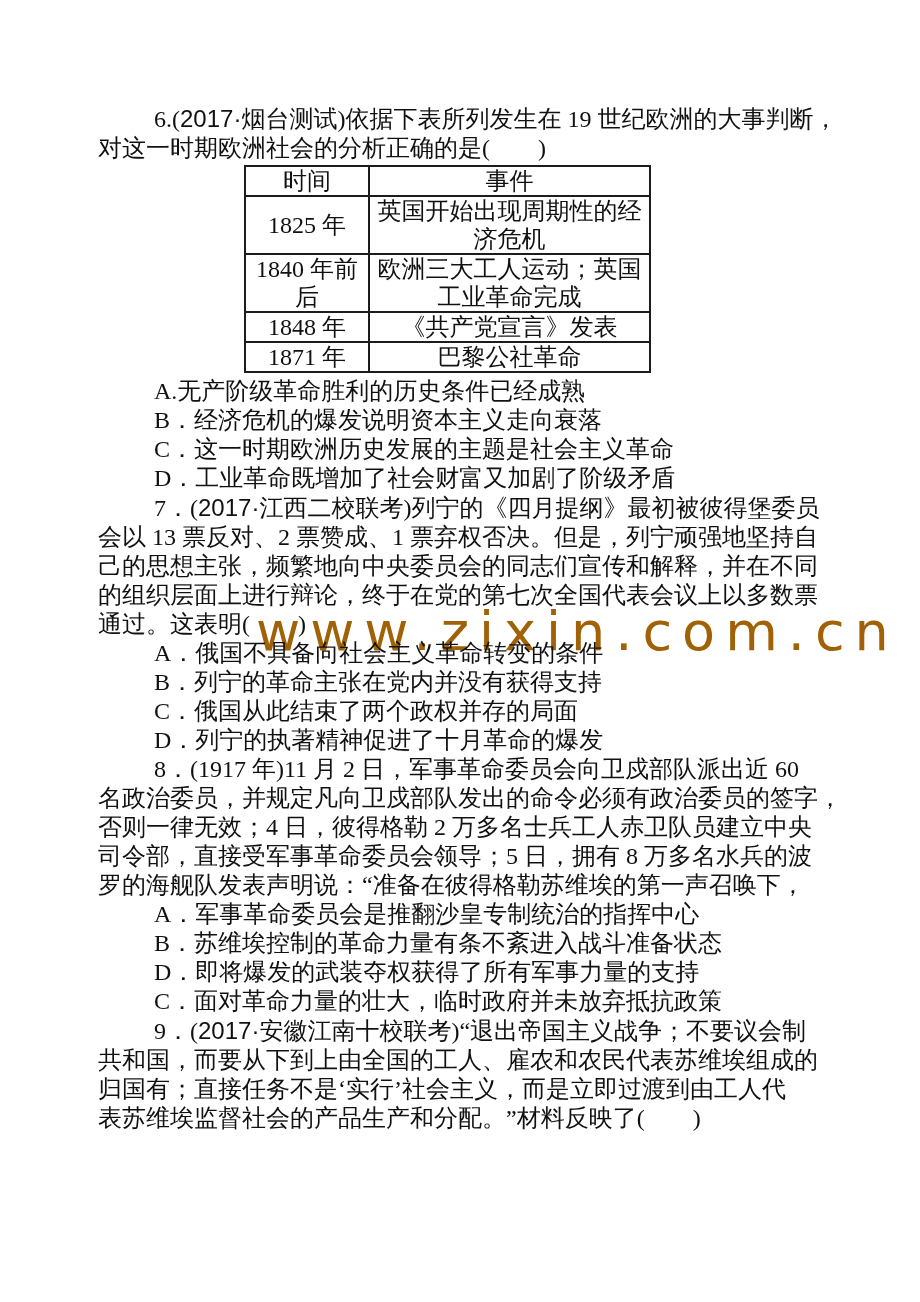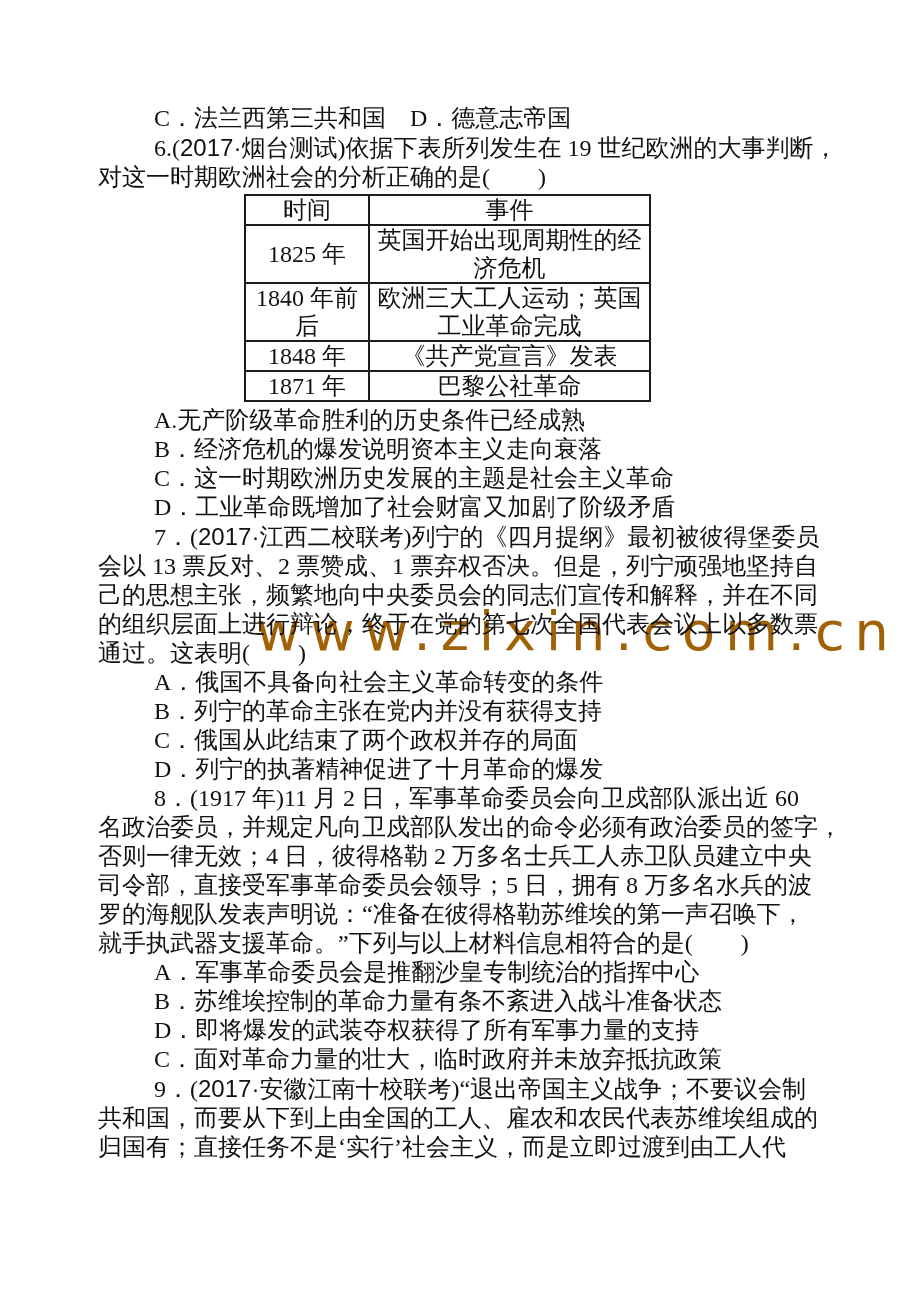--- a/index.html
+++ b/index.html
@@ -62,21 +62,20 @@
 </style>
 </head>
 <body>
 
 <div class="page">
 
   <div class="watermark" style="color: #a16207;">www.zixin.com.cn</div>
 
   <div class="content">
 
-    <div class="line opt">C．法兰西第三共和国　D．德意志帝国</div>
 
     <div class="line ind"><span>6.(</span><span class="src">2017·烟台测试</span><span>)依据下表所列发生在 19 世纪欧洲的大事判断，</span></div>
     <div class="line">对这一时期欧洲社会的分析正确的是(　　)</div>
 
     <table class="exam">
       <colgroup>
           <col class="c1">
           <col class="c2">
         </colgroup>
       <tbody>
@@ -117,25 +116,25 @@
     <div class="line opt">A．俄国不具备向社会主义革命转变的条件</div>
     <div class="line opt">B．列宁的革命主张在党内并没有获得支持</div>
     <div class="line opt">C．俄国从此结束了两个政权并存的局面</div>
     <div class="line opt">D．列宁的执著精神促进了十月革命的爆发</div>
 
     <div class="line ind">8．(1917 年)11 月 2 日，军事革命委员会向卫戍部队派出近 60</div>
     <div class="line">名政治委员，并规定凡向卫戍部队发出的命令必须有政治委员的签字，</div>
     <div class="line">否则一律无效；4 日，彼得格勒 2 万多名士兵工人赤卫队员建立中央</div>
     <div class="line">司令部，直接受军事革命委员会领导；5 日，拥有 8 万多名水兵的波</div>
     <div class="line">罗的海舰队发表声明说：“准备在彼得格勒苏维埃的第一声召唤下，</div>
-    <div class="line">就手执武器支援革命。”下列与以上材料信息相符合的是(　　)</div>
 
     <div class="line opt">A．军事革命委员会是推翻沙皇专制统治的指挥中心</div>
     <div class="line opt">B．苏维埃控制的革命力量有条不紊进入战斗准备状态</div>
     <div class="line opt">D．即将爆发的武装夺权获得了所有军事力量的支持</div>
     <div class="line opt">C．面对革命力量的壮大，临时政府并未放弃抵抗政策</div>
 
     <div class="line ind"><span>9．(</span><span class="src">2017·安徽江南十校联考</span><span>)“退出帝国主义战争；不要议会制</span></div>
     <div class="line">共和国，而要从下到上由全国的工人、雇农和农民代表苏维埃组成的</div>
     <div class="line">归国有；直接任务不是‘实行’社会主义，而是立即过渡到由工人代</div>
+    <div class="line">表苏维埃监督社会的产品生产和分配。”材料反映了(　　)</div>
 
   </div>
 </div>
 
 </body></html>

